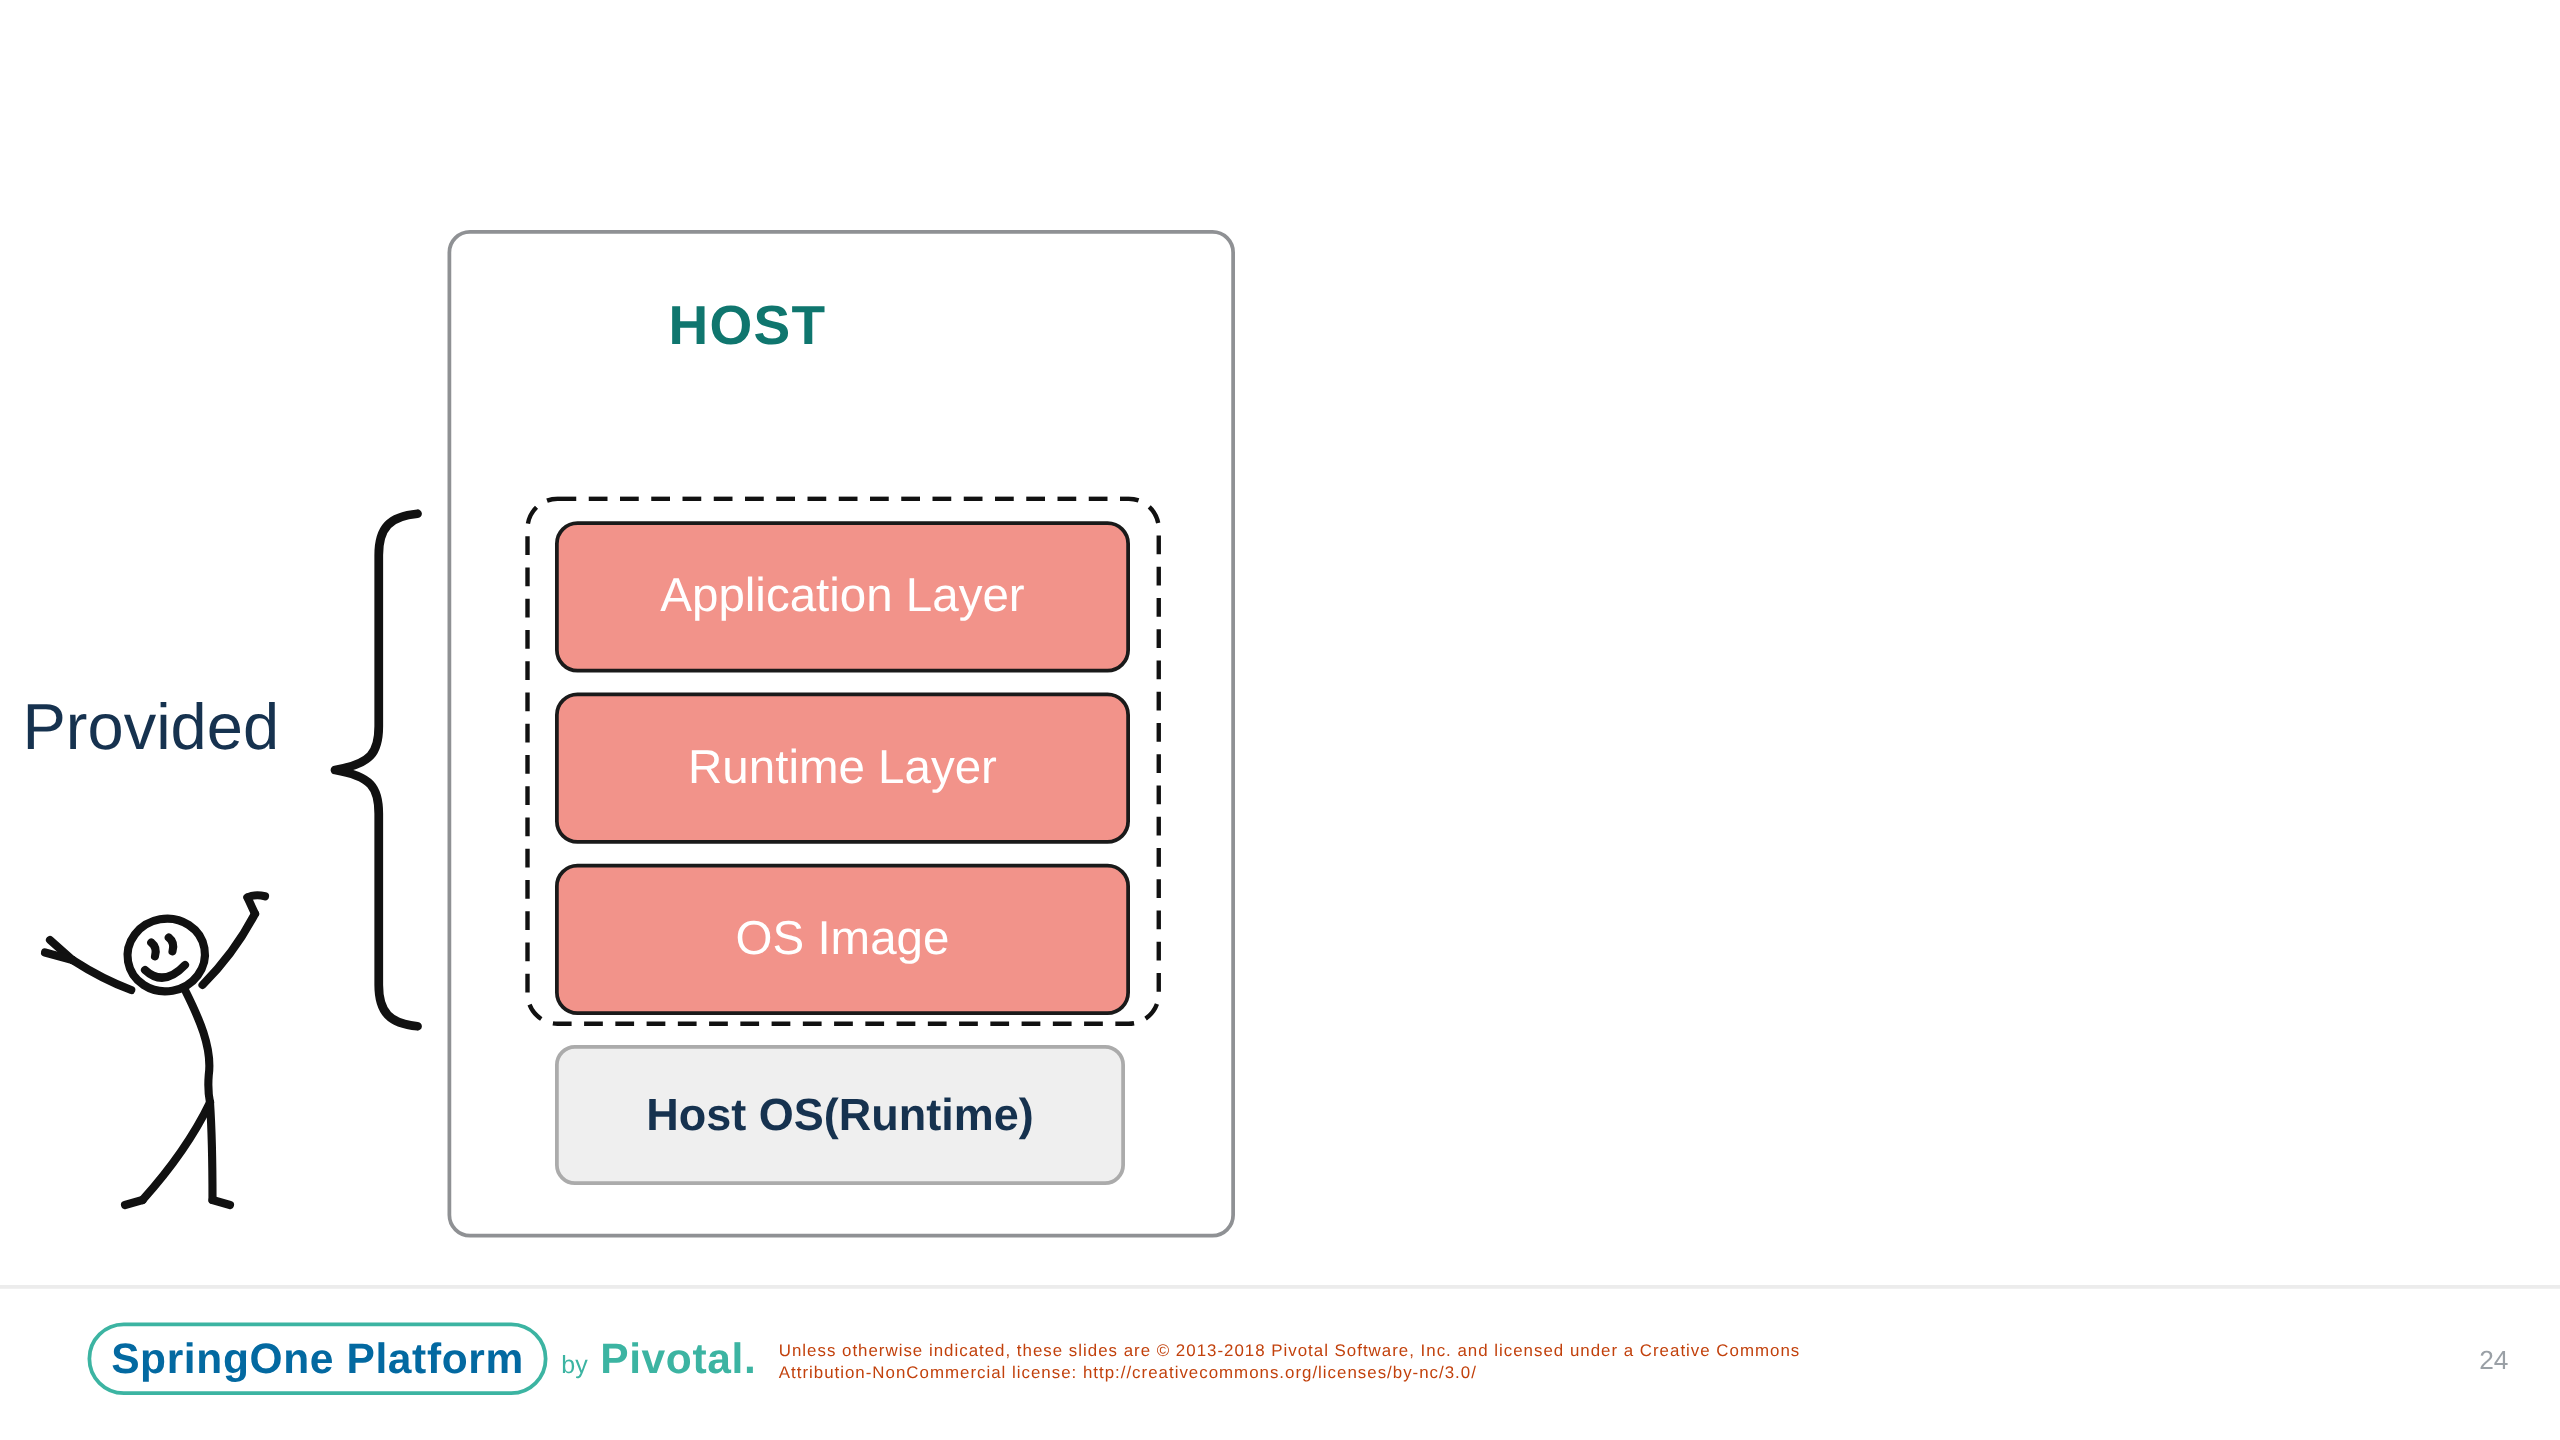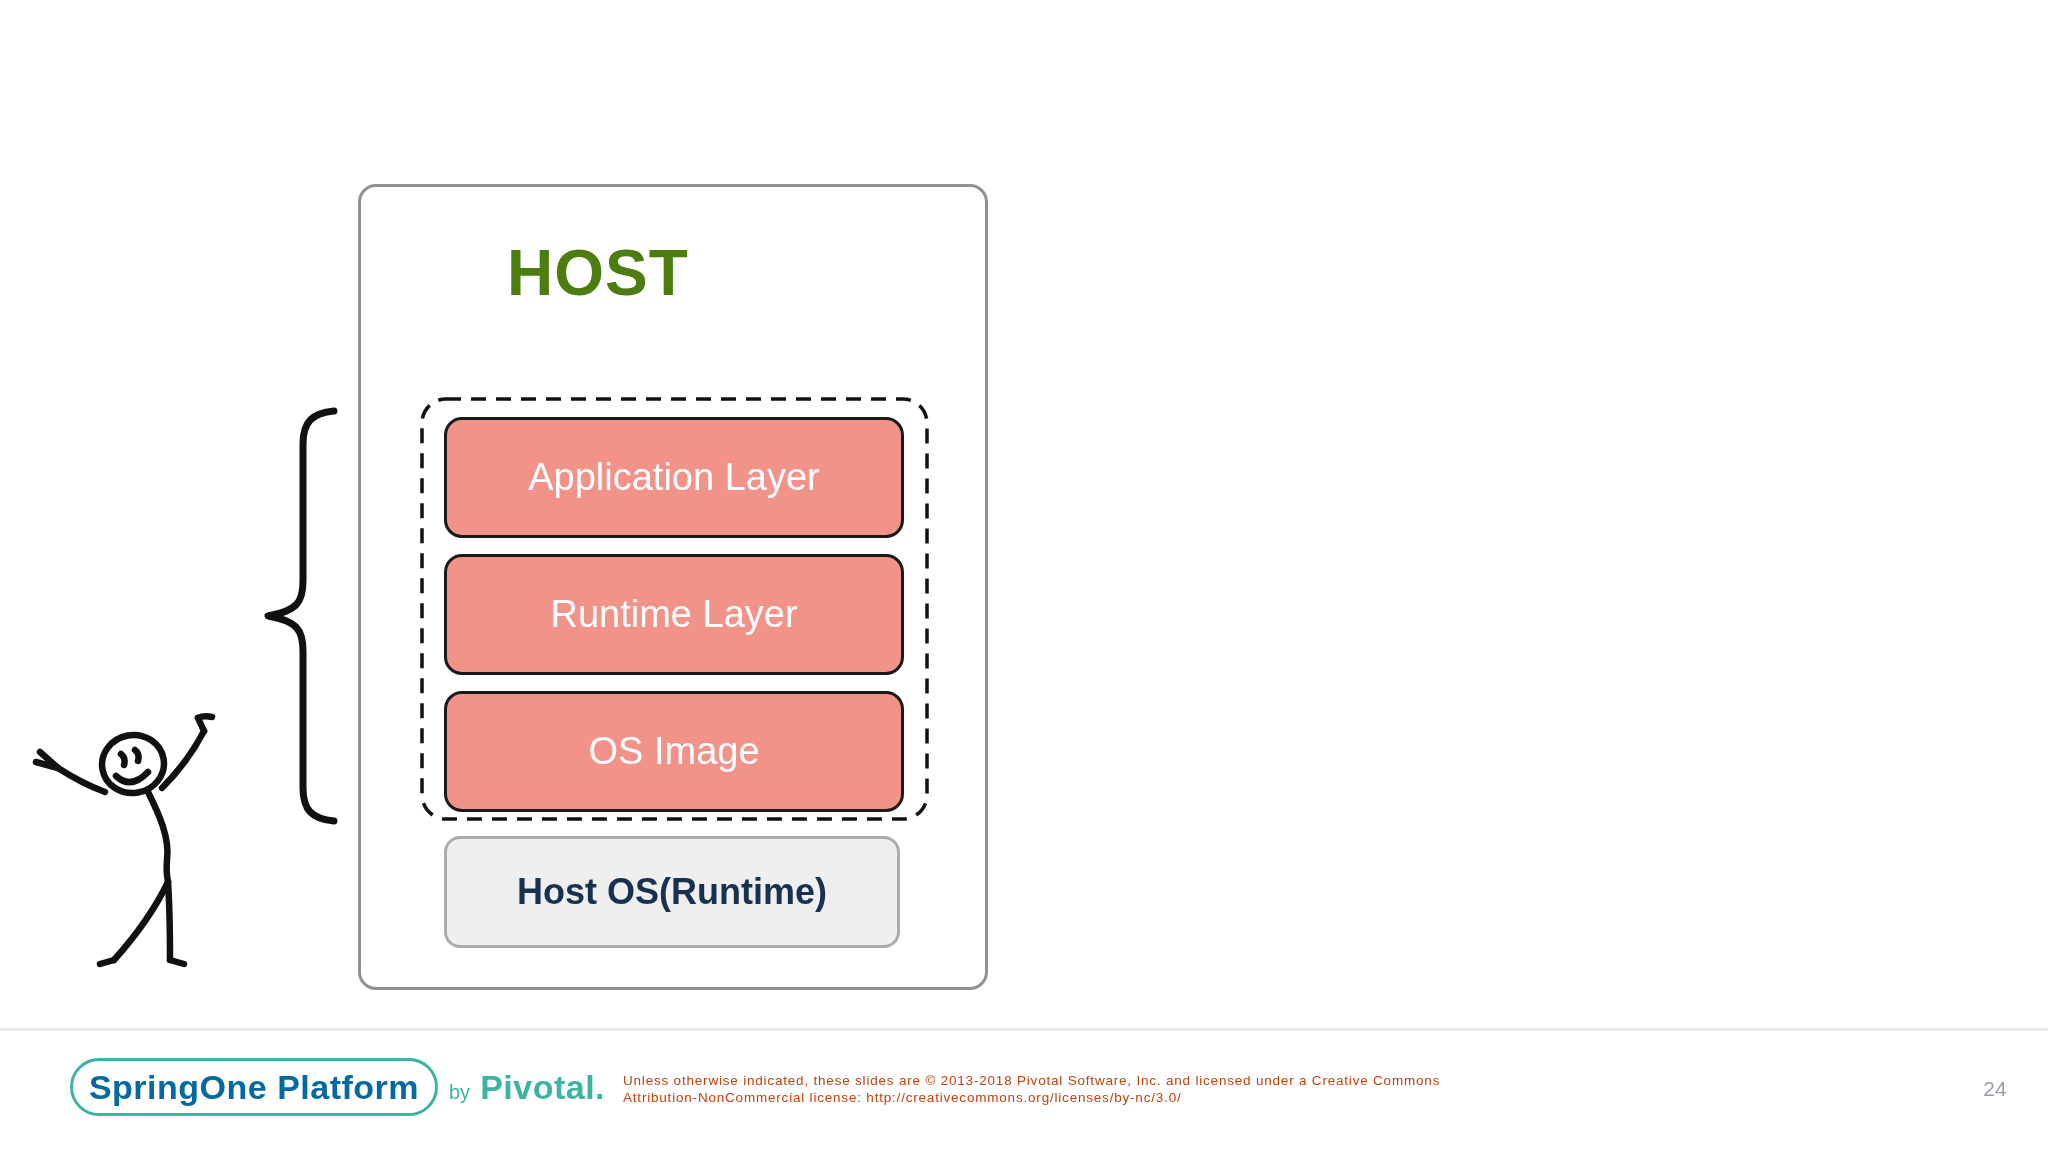--- a/index.html
+++ b/index.html
@@ -8,21 +8,21 @@
     font-family:"Liberation Sans", sans-serif; overflow:hidden;
   }
   
   .host-box{
     position:absolute; left:358px; top:184px; width:630px; height:806px;
     background:#ffffff; border:3px solid #8f9194; border-radius:18px;
     box-sizing:border-box;
   }
   .host-title{
     position:absolute; left:358px; top:236px; width:480px; text-align:center;
-    font-size:64px; font-weight:bold; color:#4d7c0f; letter-spacing:1px;
+    font-size:44px; font-weight:bold; color:#0f766e; letter-spacing:1px;
   }
   
   .dashed-group{
     position:absolute; left:420px; top:397px; width:509px; height:424px;
   }
   
   .layer{
     position:absolute; left:444px; width:460px; height:121px;
     background:#F2938A; border:3px solid #1a1a1a; border-radius:18px;
     box-sizing:border-box; display:flex; align-items:center; justify-content:center;
@@ -92,20 +92,21 @@
   <div class="layer l1">
     <span>Runtime Layer</span>
   </div>
 
   <div class="host-os">
     <span>Host OS</span>
     <span>(Runtime)</span>
   </div>
 
   <div class="annotation">
+    <div>Provided</div>
   </div>
 
   <div class="brace-wrap">
     <svg width="84" height="424" viewBox="0 0 84 424">
       <path d="M 78 7 C 56 9, 47 18, 47 40 L 47 177 C 47 198, 41 207, 12 212
                C 41 217, 47 226, 47 247 L 47 384 C 47 406, 56 415, 78 417" fill="none" stroke="#111111" stroke-width="7" stroke-linecap="round" stroke-linejoin="round"></path>
     </svg>
   </div>
 
   <div class="stick-wrap">

